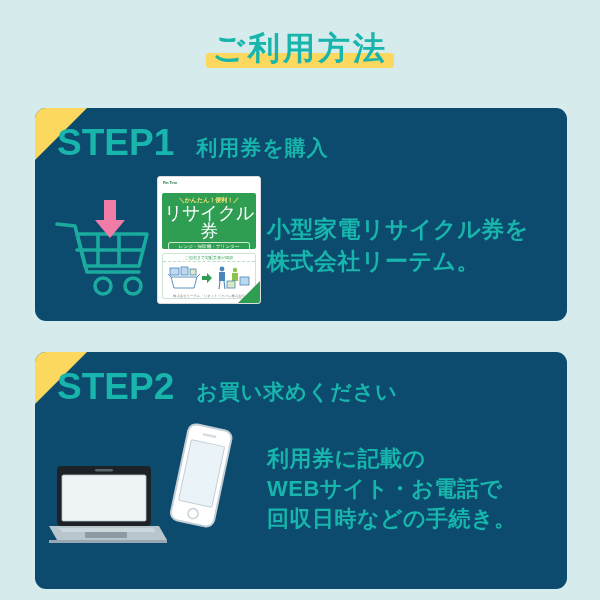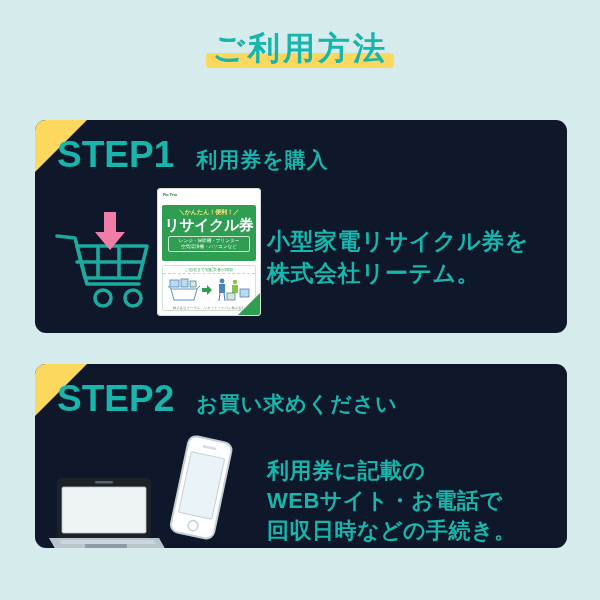--- a/index.html
+++ b/index.html
@@ -54,27 +54,26 @@
     letter-spacing: 3px;
     line-height: 48px;
     white-space: nowrap;
   }
 
   
   .card {
     position: absolute;
     left: 35px;
     width: 532px;
-    background: #0f172a;
+    background: #0c4a6e;
     border-radius: 11px;
     overflow: hidden;
-    margin-top: 12px;
   }
   #card-step1 { top: 108px; height: 213px; }
-  #card-step2 { top: 352px; height: 184px; }
+  #card-step2 { top: 352px; height: 237px; }
 
   .corner-fold {
     position: absolute;
     left: 0;
     top: 0;
     width: 0;
     height: 0;
     border-top: 52px solid #fcd85e;
     border-right: 52px solid transparent;
     z-index: 2;
@@ -178,22 +177,22 @@
     box-sizing: border-box;
   }
   .pkg-kantan {
     font-size: 6px;
     text-align: center;
     color: #ffe57a;
     line-height: 8px;
     font-weight: bold;
   }
   .pkg-main {
-    font-size: 15px;
-    font-weight: bold;
+    font-size: 18px;
+    font-weight: normal;
     text-align: center;
     line-height: 18px;
     letter-spacing: -0.5px;
   }
   .pkg-sub {
     margin: 2px 6px 0 6px;
     border: 1px solid rgba(255,255,255,0.75);
     border-radius: 2px;
     font-size: 4.6px;
     line-height: 6px;

